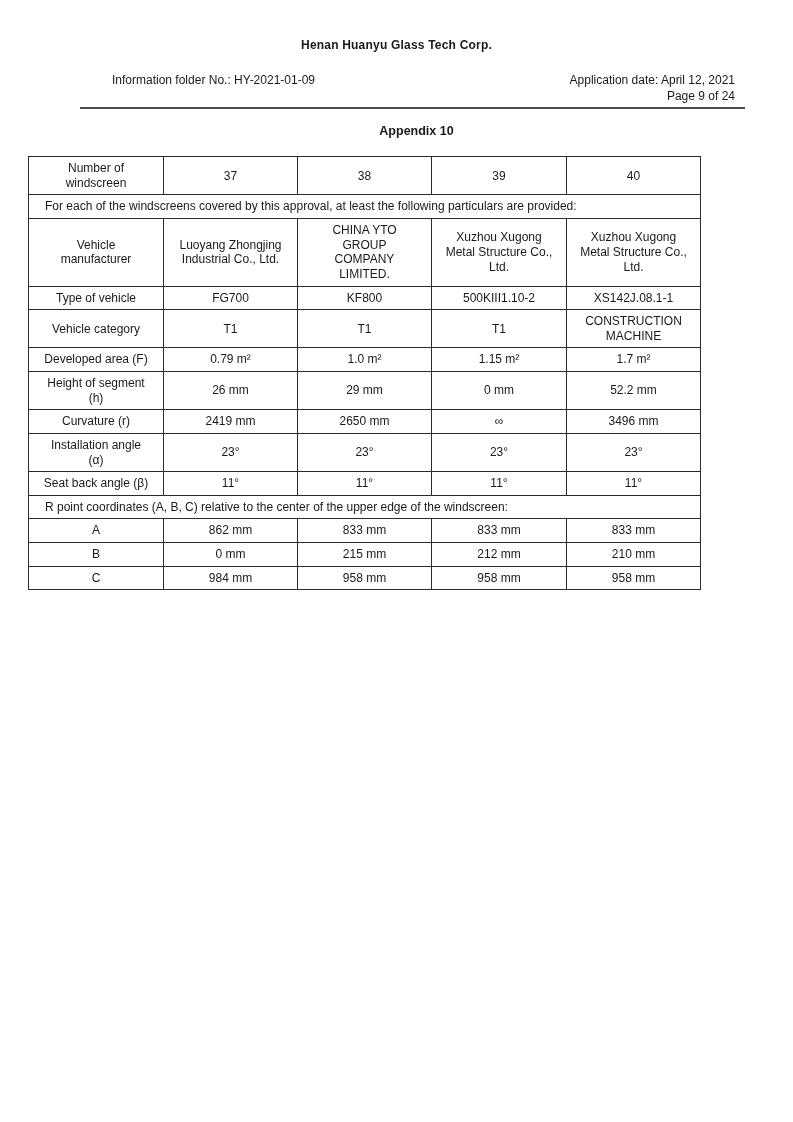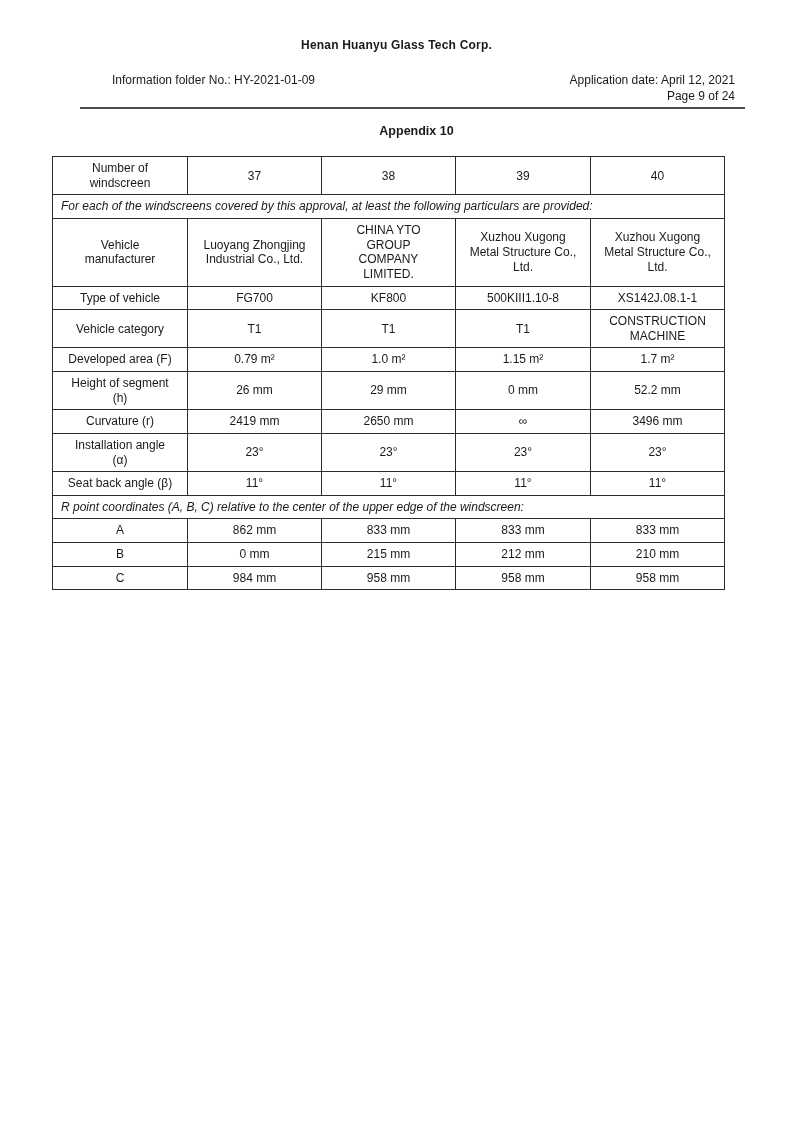--- a/index.html
+++ b/index.html
@@ -52,37 +52,36 @@
   .table-title {
     text-align: center;
     font-weight: bold;
     font-size: 12.5px;
     margin-top: 9px;
   }
   table.windscreen-table {
     border-collapse: collapse;
     table-layout: fixed;
     width: 672px;
-    margin: 18px 0 0 52px;
+    margin: 18px 0 0 28px;
     font-size: 12px;
   }
   table.windscreen-table td {
     border: 1px solid #2b2b2b;
     text-align: center;
     vertical-align: middle;
     padding: 4px 4px;
     line-height: 1.22;
     white-space: pre-line;
     overflow: hidden;
   }
   table.windscreen-table td.note-cell {
     text-align: left;
-    padding: 4px 8px;
+    padding: 4px 16px;
     white-space: normal;
-    font-style: italic;
   }
 </style>
 </head>
 <body>
 
 <div class="page">
 
   <div class="company-title">Henan Huanyu Glass Tech Corp.</div>
 
   <div class="info-row">
@@ -130,21 +129,21 @@
 Metal Structure Co.,
 Ltd.</td>
         <td>Xuzhou Xugong
 Metal Structure Co.,
 Ltd.</td>
       </tr>
       <tr>
         <td>Type of vehicle</td>
         <td>FG700</td>
         <td>KF800</td>
-        <td>500KIII1.10-8</td>
+        <td>500KIII1.10-2</td>
         <td>XS142J.08.1-1</td>
       </tr>
       <tr>
         <td>Vehicle category</td>
         <td>T1</td>
         <td>T1</td>
         <td>T1</td>
         <td>CONSTRUCTION
 MACHINE</td>
       </tr>

